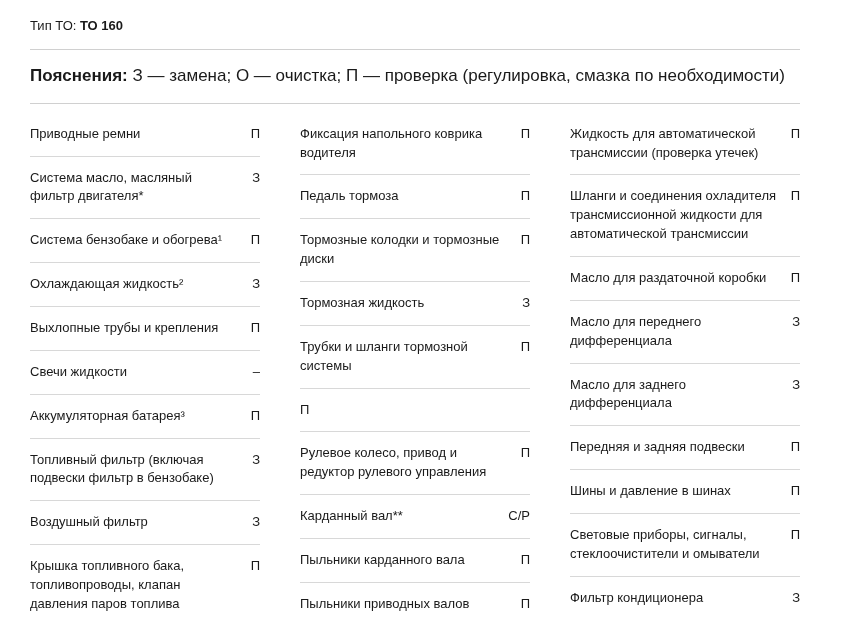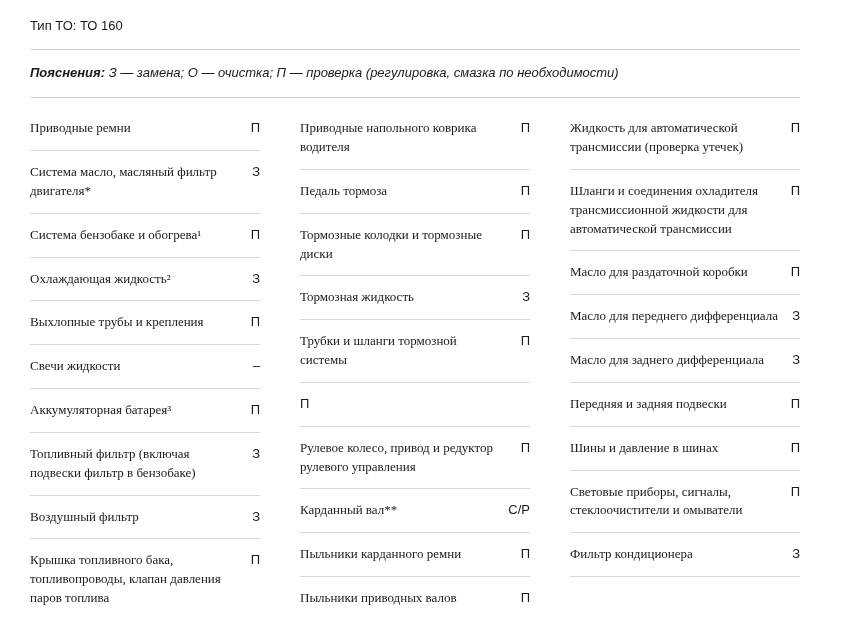--- a/index.html
+++ b/index.html
@@ -15,32 +15,31 @@
   }
   .page {
     padding: 12px 0 0 30px;
     width: 800px;
   }
   .content { width: 770px; }
   .type-row {
     font-size: 13px;
     padding: 6px 0 16px 0;
   }
-  .type-row .bold { font-weight: normal; }
+  .type-row .bold { font-weight: bold; }
   .rule {
     border: none;
     border-top: 1px solid #d0d0d0;
     height: 0;
     margin: 0;
   }
   .legend-row {
-    font-size: 13px;
+    font-size: 17px;
     padding: 14px 0 15px 0;
     line-height: 1.4;
-    font-style: italic;
   }
   .legend-row .bold { font-weight: bold; }
   .grid {
     margin-top: 9px;
     display: grid;
     grid-template-columns: 1fr 1fr 1fr;
     column-gap: 40px;
     align-items: start;
   }
   .col { min-width: 0; }
@@ -49,21 +48,20 @@
     justify-content: space-between;
     align-items: flex-start;
     padding: 12px 0 12px 0;
     border-bottom: 1px solid #d8d8d8;
     font-size: 13px;
     line-height: 1.45;
   }
   .row .label {
     flex: 1 1 auto;
     padding-right: 14px;
-    font-family: Liberation Serif, serif;
   }
   .row .value {
     flex: 0 0 auto;
     white-space: nowrap;
     text-align: right;
     padding-top: 0;
   }
 </style>
 </head>
 <body>
@@ -126,21 +124,21 @@
         </div>
         <div class="row">
           <span class="label">Крышка топливного бака, топливопроводы, клапан давления паров топлива</span>
           <span class="value">П</span>
         </div>
 
       </div>
 
       <div class="col">
         <div class="row">
-          <span class="label">Приводные напольного коврика водителя</span>
+          <span class="label">Фиксация напольного коврика водителя</span>
           <span class="value">П</span>
         </div>
         <div class="row">
           <span class="label">Педаль тормоза</span>
           <span class="value">П</span>
         </div>
         <div class="row">
           <span class="label">Тормозные колодки и тормозные диски</span>
           <span class="value">П</span>
         </div>
@@ -157,21 +155,21 @@
         </div>
         <div class="row">
           <span class="label">Рулевое колесо, привод и редуктор рулевого управления</span>
           <span class="value">П</span>
         </div>
         <div class="row">
           <span class="label">Карданный вал**</span>
           <span class="value">С/Р</span>
         </div>
         <div class="row">
-          <span class="label">Пыльники карданного ремни</span>
+          <span class="label">Пыльники карданного вала</span>
           <span class="value">П</span>
         </div>
         <div class="row">
           <span class="label">Пыльники приводных валов</span>
           <span class="value">П</span>
         </div>
 
       </div>
 
       <div class="col">

